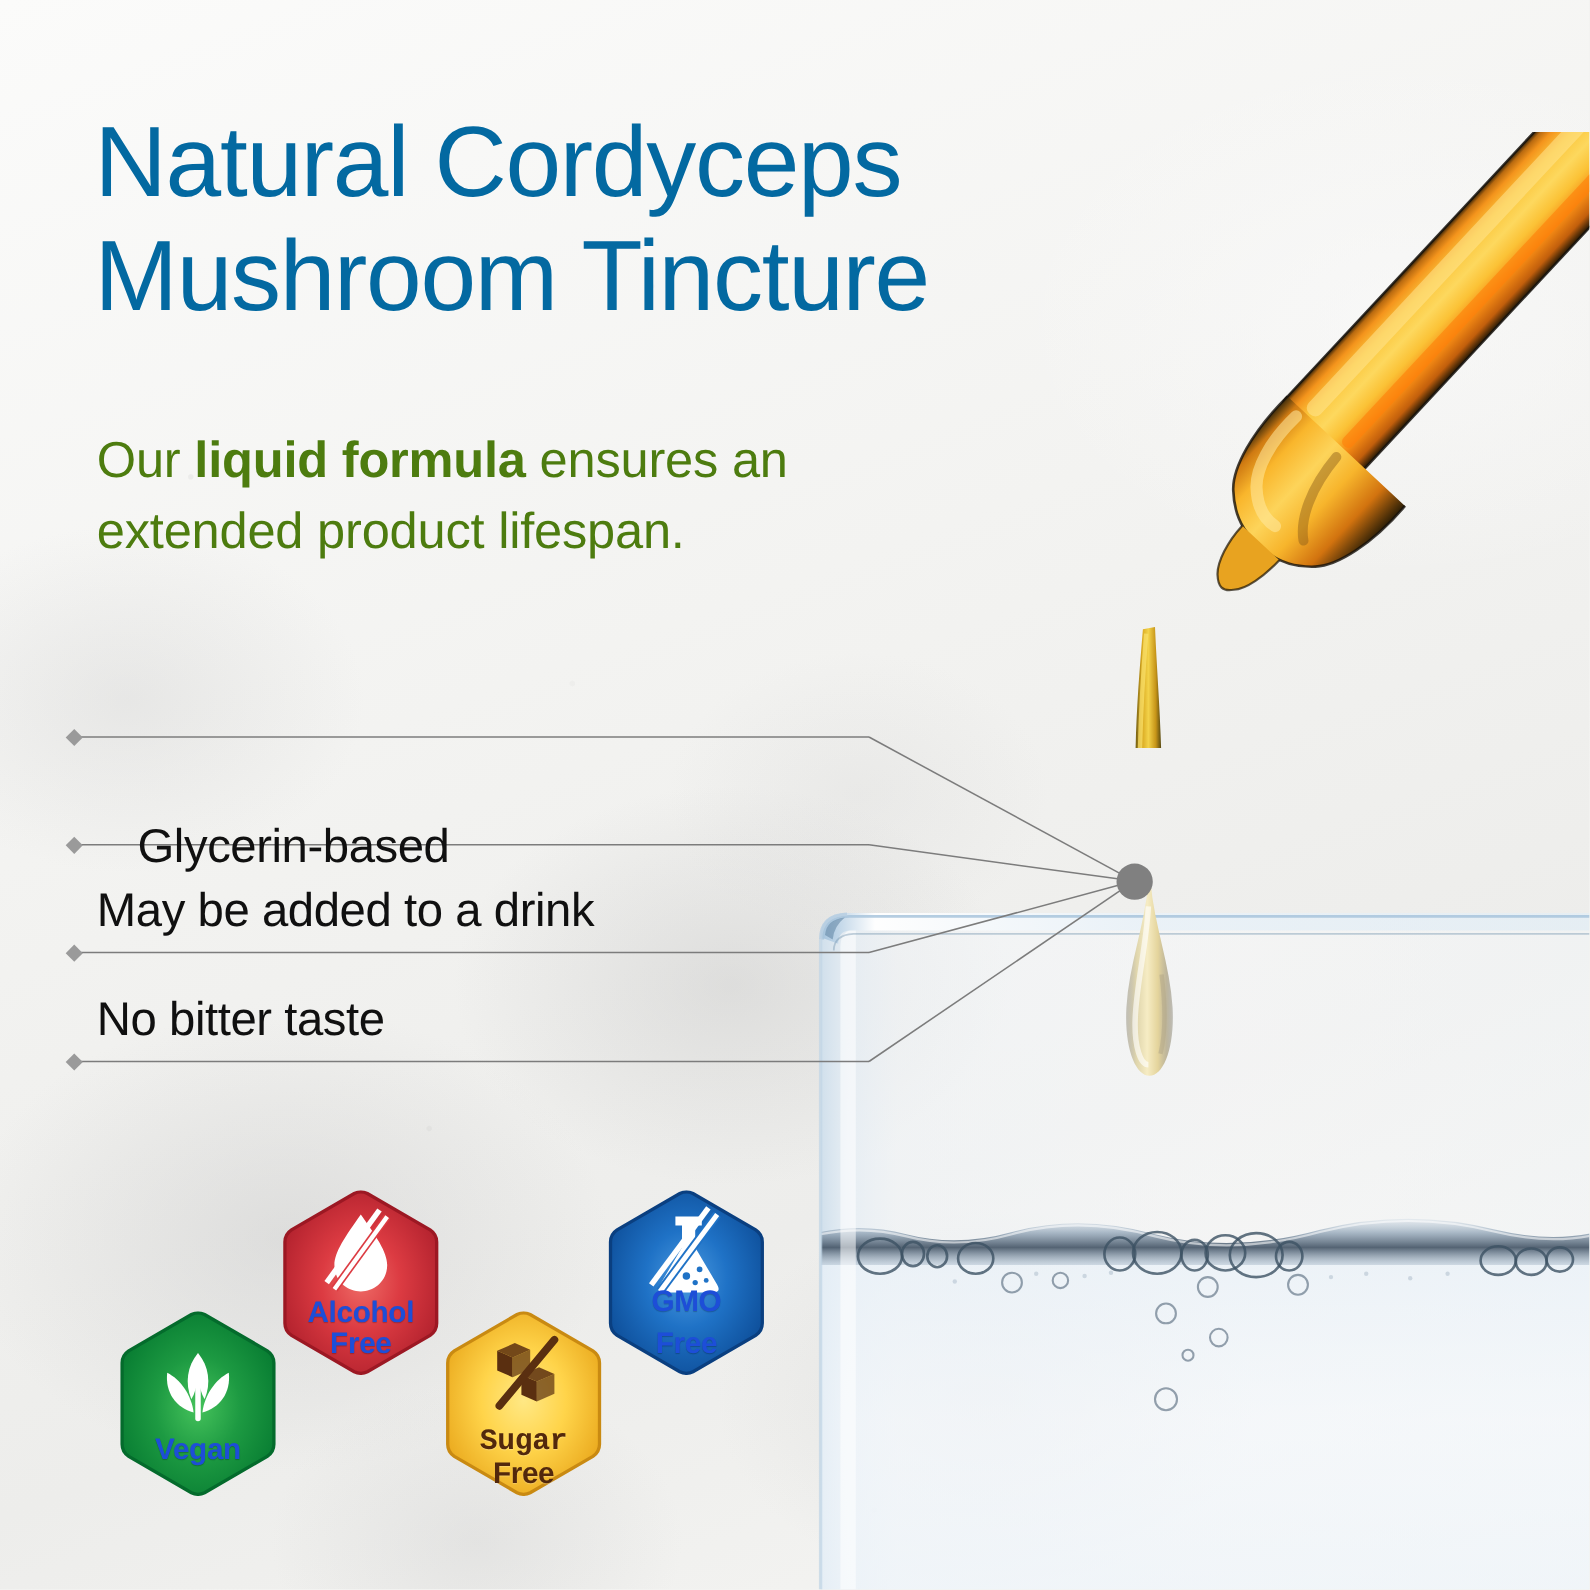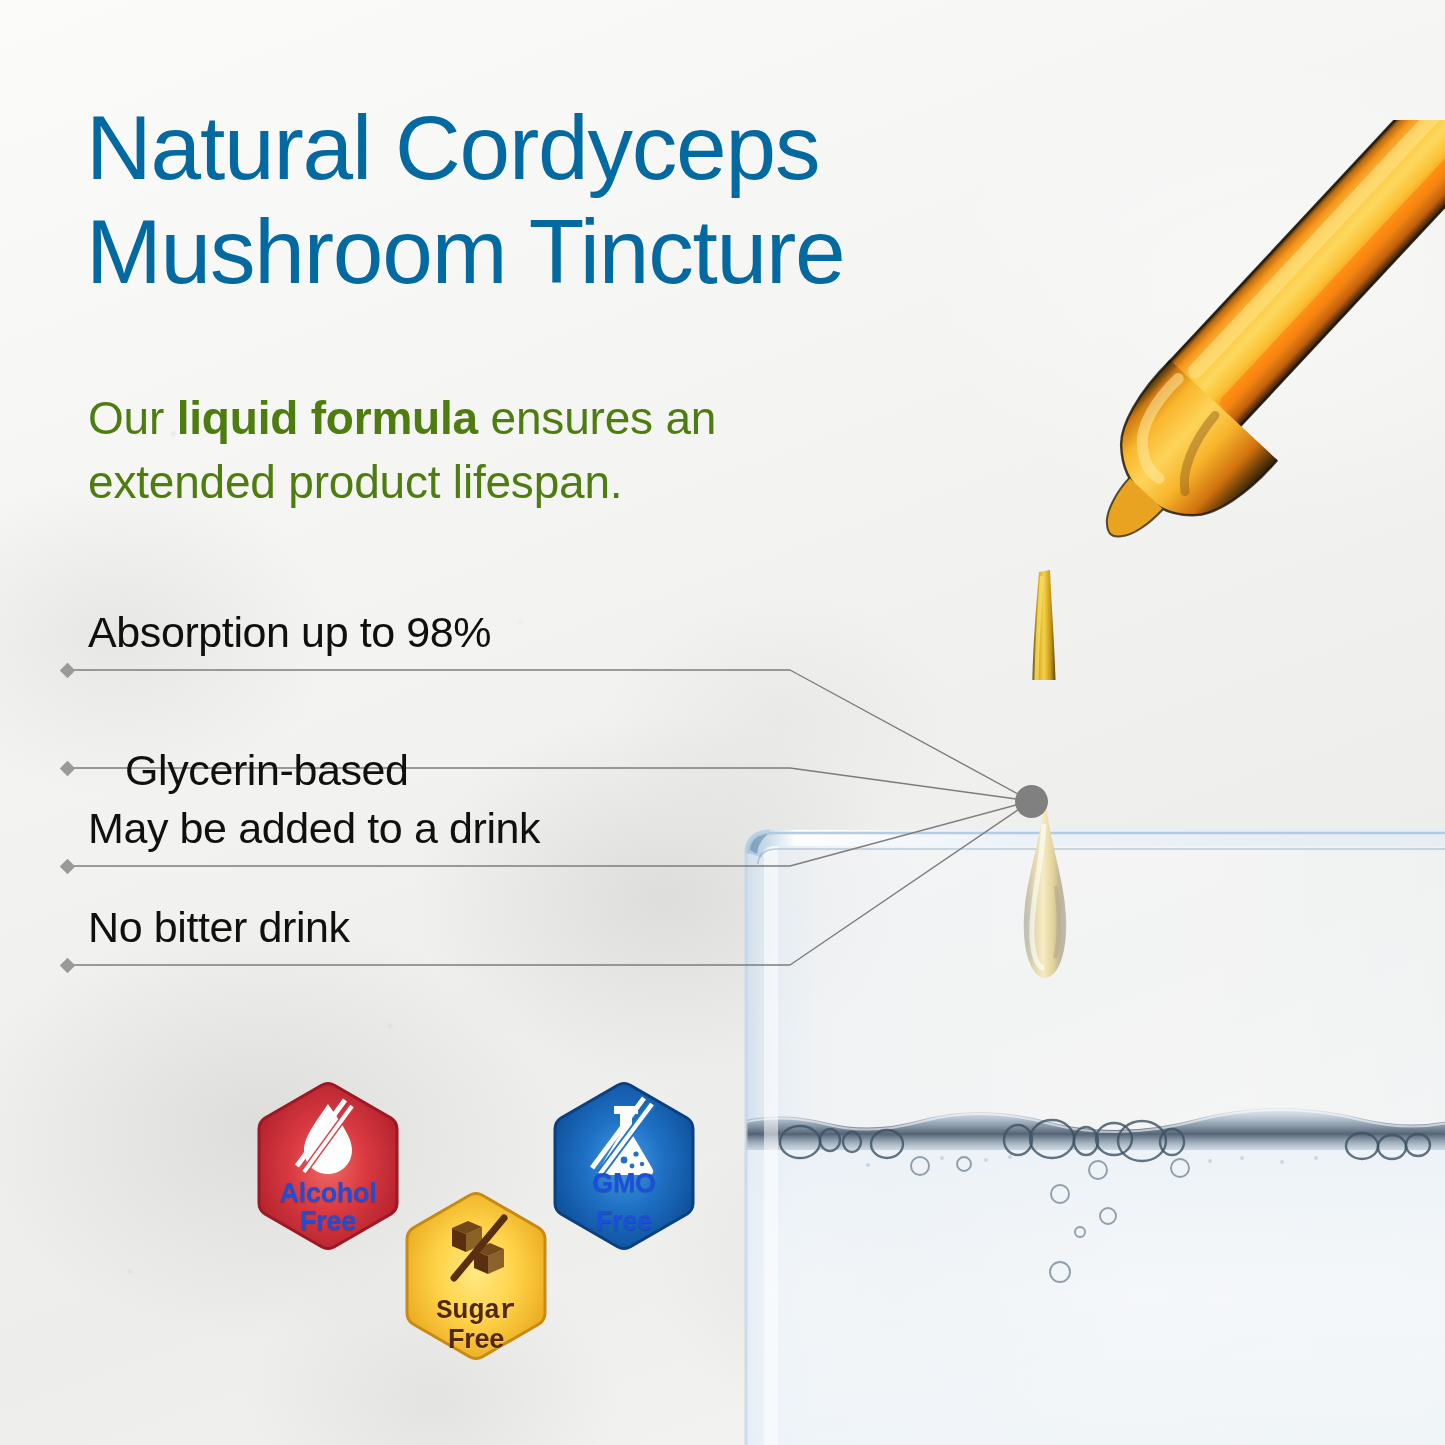--- a/index.html
+++ b/index.html
@@ -261,27 +261,47 @@
   <div class="diamond" style="left:62px;top:861px;"></div>
   <div class="diamond" style="left:62px;top:960px;"></div>
 
   <div class="title">Natural Cordyceps
 Mushroom Tincture</div>
 
   <div class="subtitle">
     <span>Our </span><b>liquid formula</b><span> ensures an extended product lifespan.</span>
   </div>
 
-  <div class="feature-label" style="top:608px;">Absorption up to 98%</div>
   <div class="feature-label" style="top:746px;margin-left:37px;">Glycerin-based</div>
   <div class="feature-label" style="top:804px;">May be added to a drink</div>
-  <div class="feature-label" style="top:903px;">No bitter drink</div>
+  <div class="feature-label" style="top:903px;">No bitter taste</div>
 
   <div class="badges">
 
+    <div class="badge" style="left:0px;top:110px;">
+      <svg class="hexwrap" viewBox="0 0 152 168" xmlns="http://www.w3.org/2000/svg">
+        <defs>
+          <radialGradient id="gVegan" cx="50%" cy="52%" r="62%">
+            <stop offset="0" stop-color="#45c25b"></stop>
+            <stop offset="0.45" stop-color="#1d9a42"></stop>
+            <stop offset="1" stop-color="#04772f"></stop>
+          </radialGradient>
+        </defs>
+        <path d="M70 3 Q76 0 82 3 L139 36 Q145 40 145 47 L145 121 Q145 128 139 132 L82 165
+                 Q76 168 70 165 L13 132 Q7 128 7 121 L7 47 Q7 40 13 36 Z" fill="url(#gVegan)" stroke="#046b2c" stroke-width="3"></path>
+        <g fill="#ffffff">
+          <path d="M76 38 C66 50 64 66 70 80 C76 70 78 52 76 38 Z"></path>
+          <path d="M76 38 C86 50 88 66 82 80 C76 70 74 52 76 38 Z"></path>
+          <path d="M48 56 C46 74 56 88 72 92 C70 76 60 62 48 56 Z"></path>
+          <path d="M104 56 C106 74 96 88 80 92 C82 76 92 62 104 56 Z"></path>
+          <rect x="73.5" y="60" width="5" height="40" rx="2.5"></rect>
+        </g>
+      </svg>
+      <div class="badge-txt light" style="top:112px;">Vegan</div>
+    </div>
 
     <div class="badge" style="left:148px;top:0px;">
       <svg class="hexwrap" viewBox="0 0 152 168" xmlns="http://www.w3.org/2000/svg">
         <defs>
           <radialGradient id="gAlc" cx="50%" cy="50%" r="62%">
             <stop offset="0" stop-color="#ee6b66"></stop>
             <stop offset="0.42" stop-color="#dc3b42"></stop>
             <stop offset="1" stop-color="#ab1d2a"></stop>
           </radialGradient>
         </defs>

